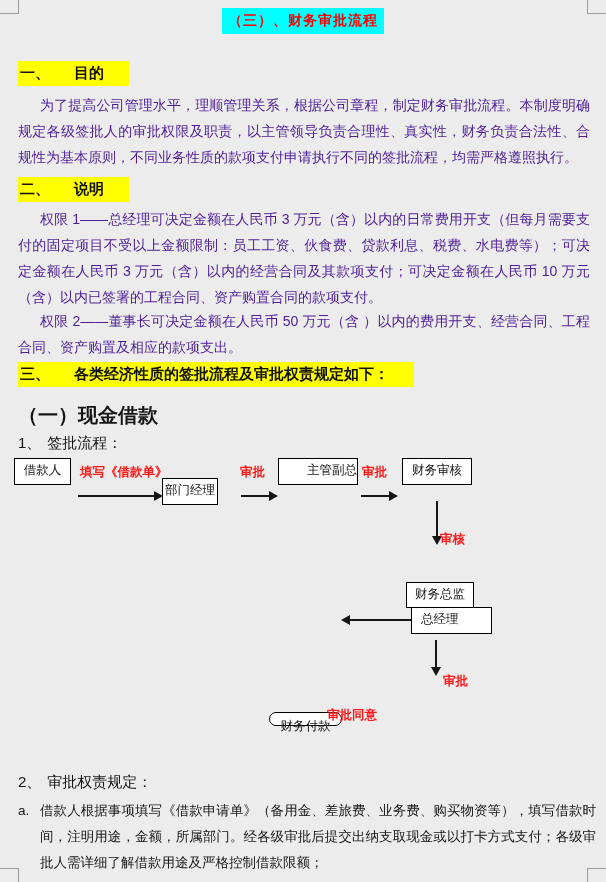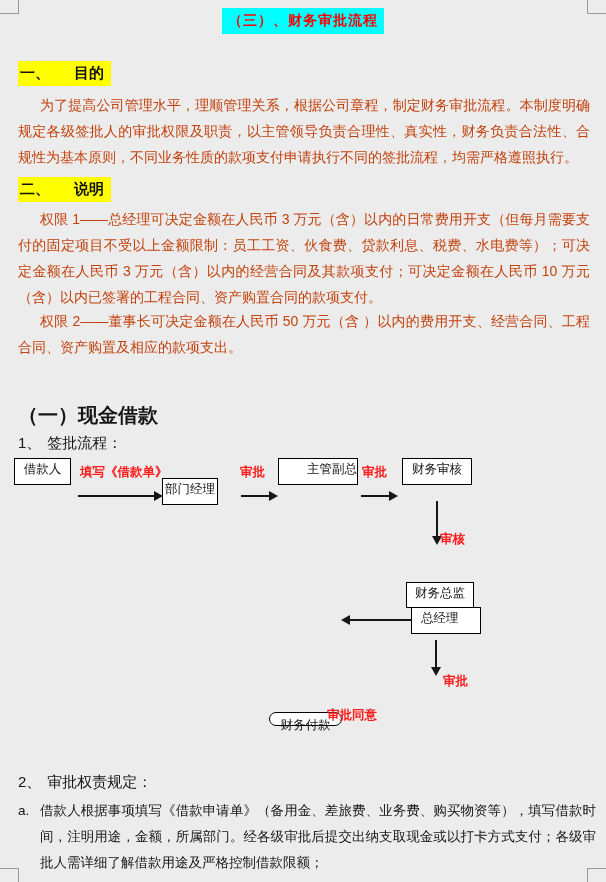--- a/index.html
+++ b/index.html
@@ -10,41 +10,41 @@
   .corner.tl{left:0;top:0;border-right-width:1px;border-bottom-width:1px;}
   .corner.tr{right:0;top:0;border-left-width:1px;border-bottom-width:1px;}
   .corner.bl{left:0;bottom:0;border-right-width:1px;border-top-width:1px;}
   .corner.br{right:0;bottom:0;border-left-width:1px;border-top-width:1px;}
   
   .title-row{position:absolute;left:0;top:8px;width:100%;text-align:center;}
   .title-hl{display:inline-block;background:#00ffff;color:#fd0000;font-size:14px;
             font-weight:bold;padding:4px 6px;letter-spacing:1px;}
   
   .hbar{position:absolute;left:18px;background:#ffff00;font-size:15px;font-weight:bold;
-        padding:3px 7px 3px 2px;color:#111;white-space:nowrap;}
+        padding:3px 25px 3px 2px;color:#111;white-space:nowrap;}
   .hbar .num{display:inline-block;min-width:30px;margin-right:24px;}
   #s1{top:61px}#s2{top:177px}#s3{top:362px}
   
   .para{position:absolute;left:18px;width:572px;font-size:14px;line-height:26px;
-        text-align:justify;text-indent:22px;color:#c2410c;}
+        text-align:justify;text-indent:22px;color:#4c1d95;}
   #p1{top:92px}#p2{top:206px}#p3{top:308px}
   .subhead{position:absolute;left:18px;top:402px;font-size:20px;font-weight:bold;}
   .numline{position:absolute;left:18px;font-size:15px;white-space:nowrap;}
   .numline .n{display:inline-block;margin-right:6px;}
   #flow-label{top:434px}#rules-label{top:773px}
   
   .flow{position:absolute;left:0;top:455px;width:606px;height:320px;}
   .fbox{position:absolute;box-sizing:border-box;border:1.5px solid #000;background:#fff;
-        font-size:12.5px;height:27px;line-height:23px;text-align:center;white-space:nowrap;font-family:Liberation Mono, monospace;}
+        font-size:12.5px;height:27px;line-height:23px;text-align:center;white-space:nowrap;}
   #b-borrower{left:14px;top:3px;width:57px;}
   #b-dept{left:162px;top:3px;width:56px;margin-top:20px;}
   #b-deputy{left:278px;top:3px;width:80px;text-align:right;padding-left:7px;}
   #b-audit{left:402px;top:3px;width:70px;}
   #b-cfo{left:406px;top:127px;width:68px;height:26px;line-height:22px;}
-  #b-gm{left:411px;top:152px;width:70px;height:27px;text-align:left;padding-left:9px;}
+  #b-gm{left:411px;top:152px;width:81px;height:27px;text-align:left;padding-left:9px;}
   #b-pay{left:269px;top:257px;width:73px;height:14px;border-radius:15px;line-height:26px;}
   .rlabel{position:absolute;color:#fd1a1a;font-weight:bold;font-size:12.5px;white-space:nowrap;}
   #r-fill{left:80px;top:9px}
   #r-ap1{left:240px;top:9px}
   #r-ap2{left:362px;top:9px}
   #r-check{left:440px;top:76px}
   #r-ap3{left:443px;top:218px}
   #r-agree{left:327px;top:252px}
   .ha{position:absolute;height:2px;background:#161616;}
   .ha.right::after{content:"";position:absolute;right:-8px;top:-4px;width:0;height:0;
@@ -83,20 +83,23 @@
     <span class="num">一、</span><span>目的</span>
   </div>
   <div class="para" id="p1">为了提高公司管理水平，理顺管理关系，根据公司章程，制定财务审批流程。本制度明确规定各级签批人的审批权限及职责，以主管领导负责合理性、真实性，财务负责合法性、合规性为基本原则，不同业务性质的款项支付申请执行不同的签批流程，均需严格遵照执行。</div>
 
   <div class="hbar" id="s2">
     <span class="num">二、</span><span>说明</span>
   </div>
   <div class="para" id="p2">权限 1——总经理可决定金额在人民币 3 万元（含）以内的日常费用开支（但每月需要支付的固定项目不受以上金额限制：员工工资、伙食费、贷款利息、税费、水电费等）；可决定金额在人民币 3 万元（含）以内的经营合同及其款项支付；可决定金额在人民币 10 万元（含）以内已签署的工程合同、资产购置合同的款项支付。</div>
   <div class="para" id="p3">权限 2——董事长可决定金额在人民币 50 万元（含 ）以内的费用开支、经营合同、工程合同、资产购置及相应的款项支出。</div>
 
+  <div class="hbar" id="s3">
+    <span class="num">三、</span><span>各类经济性质的签批流程及审批权责规定如下：</span>
+  </div>
 
   <div class="subhead">（一）现金借款</div>
 
   <div class="numline" id="flow-label">
     <span class="n">1、</span><span>签批流程：</span>
   </div>
 
   <div class="flow">
     <div class="fbox" id="b-borrower">借款人</div>
     <div class="rlabel" id="r-fill">填写《借款单》</div>

